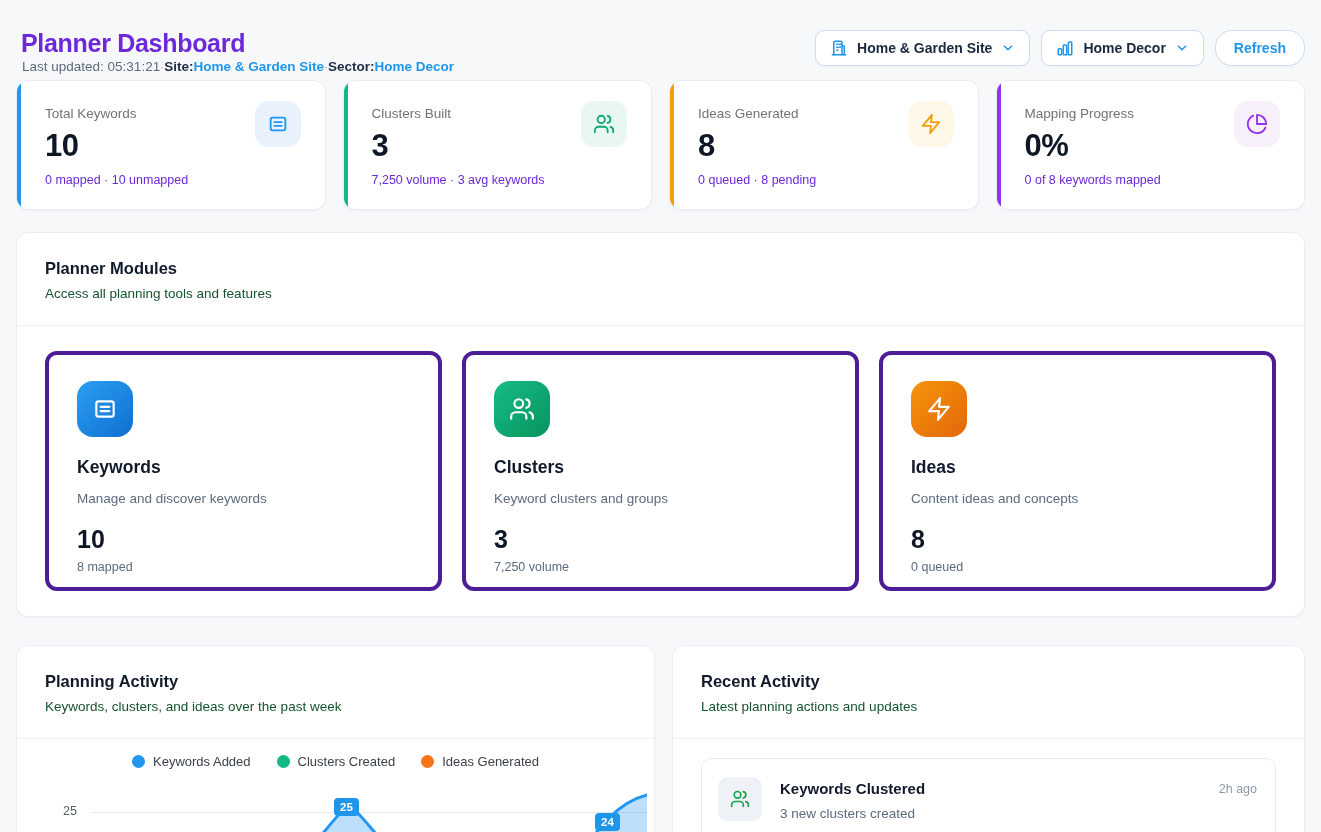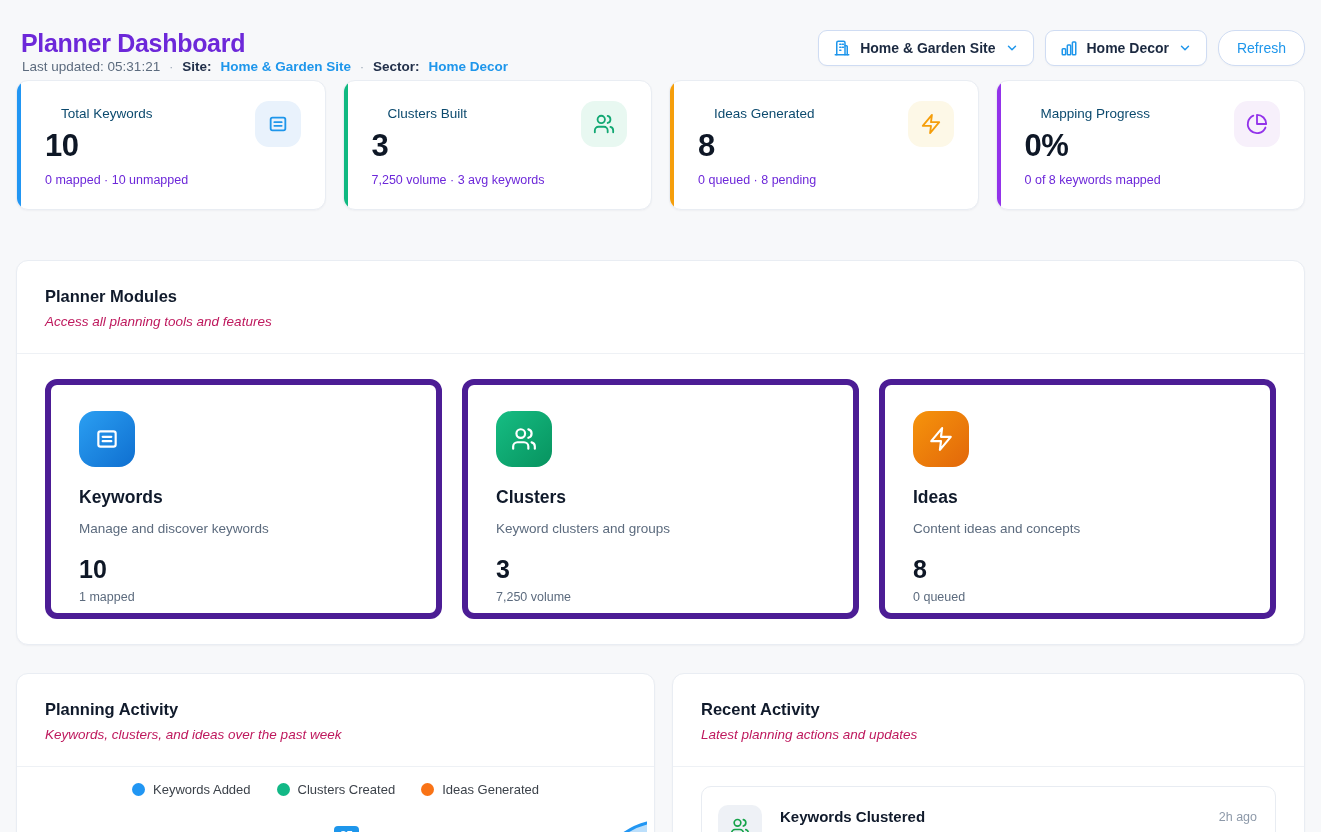--- a/index.html
+++ b/index.html
@@ -7,72 +7,71 @@
   body {
     background:#f7f8fa;
     font-family:"Liberation Sans", sans-serif;
     color:#111a2b;
     position:relative;
   }
   .page { position:absolute; inset:0; }
 
   
   .page-title { position:absolute; left:21px; top:8px; font-size:25px; font-weight:800; letter-spacing:-.3px; color:#6d28d9;margin-top:21px; }
-  .meta-row { position:absolute; left:22px; top:59px; font-size:13.5px; color:#5c6b7e; display:flex; gap:9px; align-items:center; }
+  .meta-row { position:absolute; left:22px; top:59px; font-size:13.5px; color:#5c6b7e; display:flex; align-items:center; }
   .meta-row .lbl { font-weight:700; color:#22304a; }
   .meta-row .link { font-weight:700; color:#1e96eb; }
   .meta-dot { color:#9aa7b6; font-size:12px; }
 
   .toolbar { position:absolute; right:16px; top:30px; display:flex; gap:11px; }
   .tb-btn {
     display:flex; align-items:center; gap:9px; height:36px; padding:0 14px;
     background:#fff; border:1px solid #cfdcf3; border-radius:9px; cursor:pointer;
     font-size:14px; font-weight:700; color:#1b2940;
     box-shadow:0 1px 2px rgba(16,24,40,.03);
   }
   .tb-btn svg { display:block; }
-  .refresh-btn { color:#1e96eb; font-weight:400; font-size:14px; padding:0 18px;border-radius:17px; }
+  .refresh-btn { color:#1e96eb; font-weight:700; font-size:14px; padding:0 18px;border-radius:17px; }
 
   
   .stats-row { position:absolute; left:16px; top:80px; width:1289px; display:flex; gap:17px; }
   .stat-card {
     position:relative; flex:1; height:130px; background:#fff; border:1px solid #e9edf3;
     border-radius:12px; box-shadow:0 1px 2px rgba(16,24,40,.04); overflow:hidden;
   }
   .stat-card .accent { position:absolute; left:0; top:0; bottom:0; width:4px; }
-  .stat-label { position:absolute; left:28px; top:25px; font-size:13.5px; color:#0c4a6e;margin-left:16px; }
+  .stat-label { position:absolute; left:28px; top:25px; font-size:13.5px; color:#737373; }
   .stat-value { position:absolute; left:28px; top:47px; font-size:31px; font-weight:800; color:#0e1726; letter-spacing:-.5px; }
   .stat-detail { position:absolute; left:28px; top:92px; font-size:12.5px; color:#6d28d9; }
   .stat-icon-tile {
     position:absolute; right:24px; top:20px; width:46px; height:46px; border-radius:14px;
     display:flex; align-items:center; justify-content:center;
   }
   .tint-blue   { background:#e9f2fc; color:#1e96eb; }
   .tint-green  { background:#e8f8f1; color:#12a873; }
   .tint-amber  { background:#fdf8e7; color:#f59e0b; }
   .tint-purple { background:#f7f0fb; color:#9333ea; }
   .acc-blue   { background:#2196f3; }
   .acc-green  { background:#10b981; }
   .acc-amber  { background:#f59e0b; }
   .acc-purple { background:#9333ea; }
 
   
   .panel {
     position:absolute; background:#fff; border:1px solid #e9edf3; border-radius:12px;
     box-shadow:0 1px 2px rgba(16,24,40,.04);
-    margin-top:28px;
   }
   .modules-panel { left:16px; top:232px; width:1289px; height:385px; }
   .panel-title { position:absolute; left:28px; top:26px; font-size:16.5px; font-weight:800; color:#101a2b; }
-  .panel-sub   { position:absolute; left:28px; top:53px; font-size:13.5px; color:#be185d;font-style:italic; }
+  .panel-sub   { position:absolute; left:28px; top:53px; font-size:13.5px; color:#14532d; }
   .panel-divider { position:absolute; left:0; right:0; top:92px; height:1px; background:#eef1f5; }
 
   .module-cards { position:absolute; left:28px; top:118px; right:28px; display:flex; gap:20px; }
   .module-card {
-    position:relative; flex:1; height:240px; background:#fff; border:6px solid #4c1d95;
+    position:relative; flex:1; height:240px; background:#fff; border:4px solid #4c1d95;
     border-radius:12px; cursor:pointer;
   }
   .module-tile {
     position:absolute; left:28px; top:26px; width:56px; height:56px; border-radius:16px;
     display:flex; align-items:center; justify-content:center; color:#fff;
   }
   .grad-blue   { background:linear-gradient(135deg,#2b9ff2,#0f6fd0); }
   .grad-green  { background:linear-gradient(135deg,#16bd83,#07935f); }
   .grad-orange { background:linear-gradient(135deg,#f6940b,#e2670a); }
   .grad-purple { background:linear-gradient(135deg,#6a50e3,#4930c4); }
@@ -236,21 +235,21 @@
       <div class="module-card">
         <div class="module-tile grad-blue">
           <svg width="26" height="26" viewBox="0 0 24 24" fill="none" stroke="#fff" stroke-width="2" stroke-linecap="round" stroke-linejoin="round">
             <rect x="4" y="5" width="16" height="14" rx="2"></rect>
               <path d="M8 10h8M8 14h8"></path>
           </svg>
         </div>
         <div class="module-title">Keywords</div>
         <div class="module-desc">Manage and discover keywords</div>
         <div class="module-value">10</div>
-        <div class="module-detail">1 mapped</div>
+        <div class="module-detail">8 mapped</div>
       </div>
 
       <div class="module-card">
         <div class="module-tile grad-green">
           <svg width="26" height="26" viewBox="0 0 24 24" fill="none" stroke="#fff" stroke-width="2" stroke-linecap="round" stroke-linejoin="round">
             <path d="M16 21v-2a4 4 0 0 0-4-4H6a4 4 0 0 0-4 4v2"></path>
               <circle cx="9" cy="7" r="4"></circle>
               <path d="M22 21v-2a4 4 0 0 0-3-3.87"></path>
               <path d="M16 3.13a4 4 0 0 1 0 7.75"></path>
           </svg>

